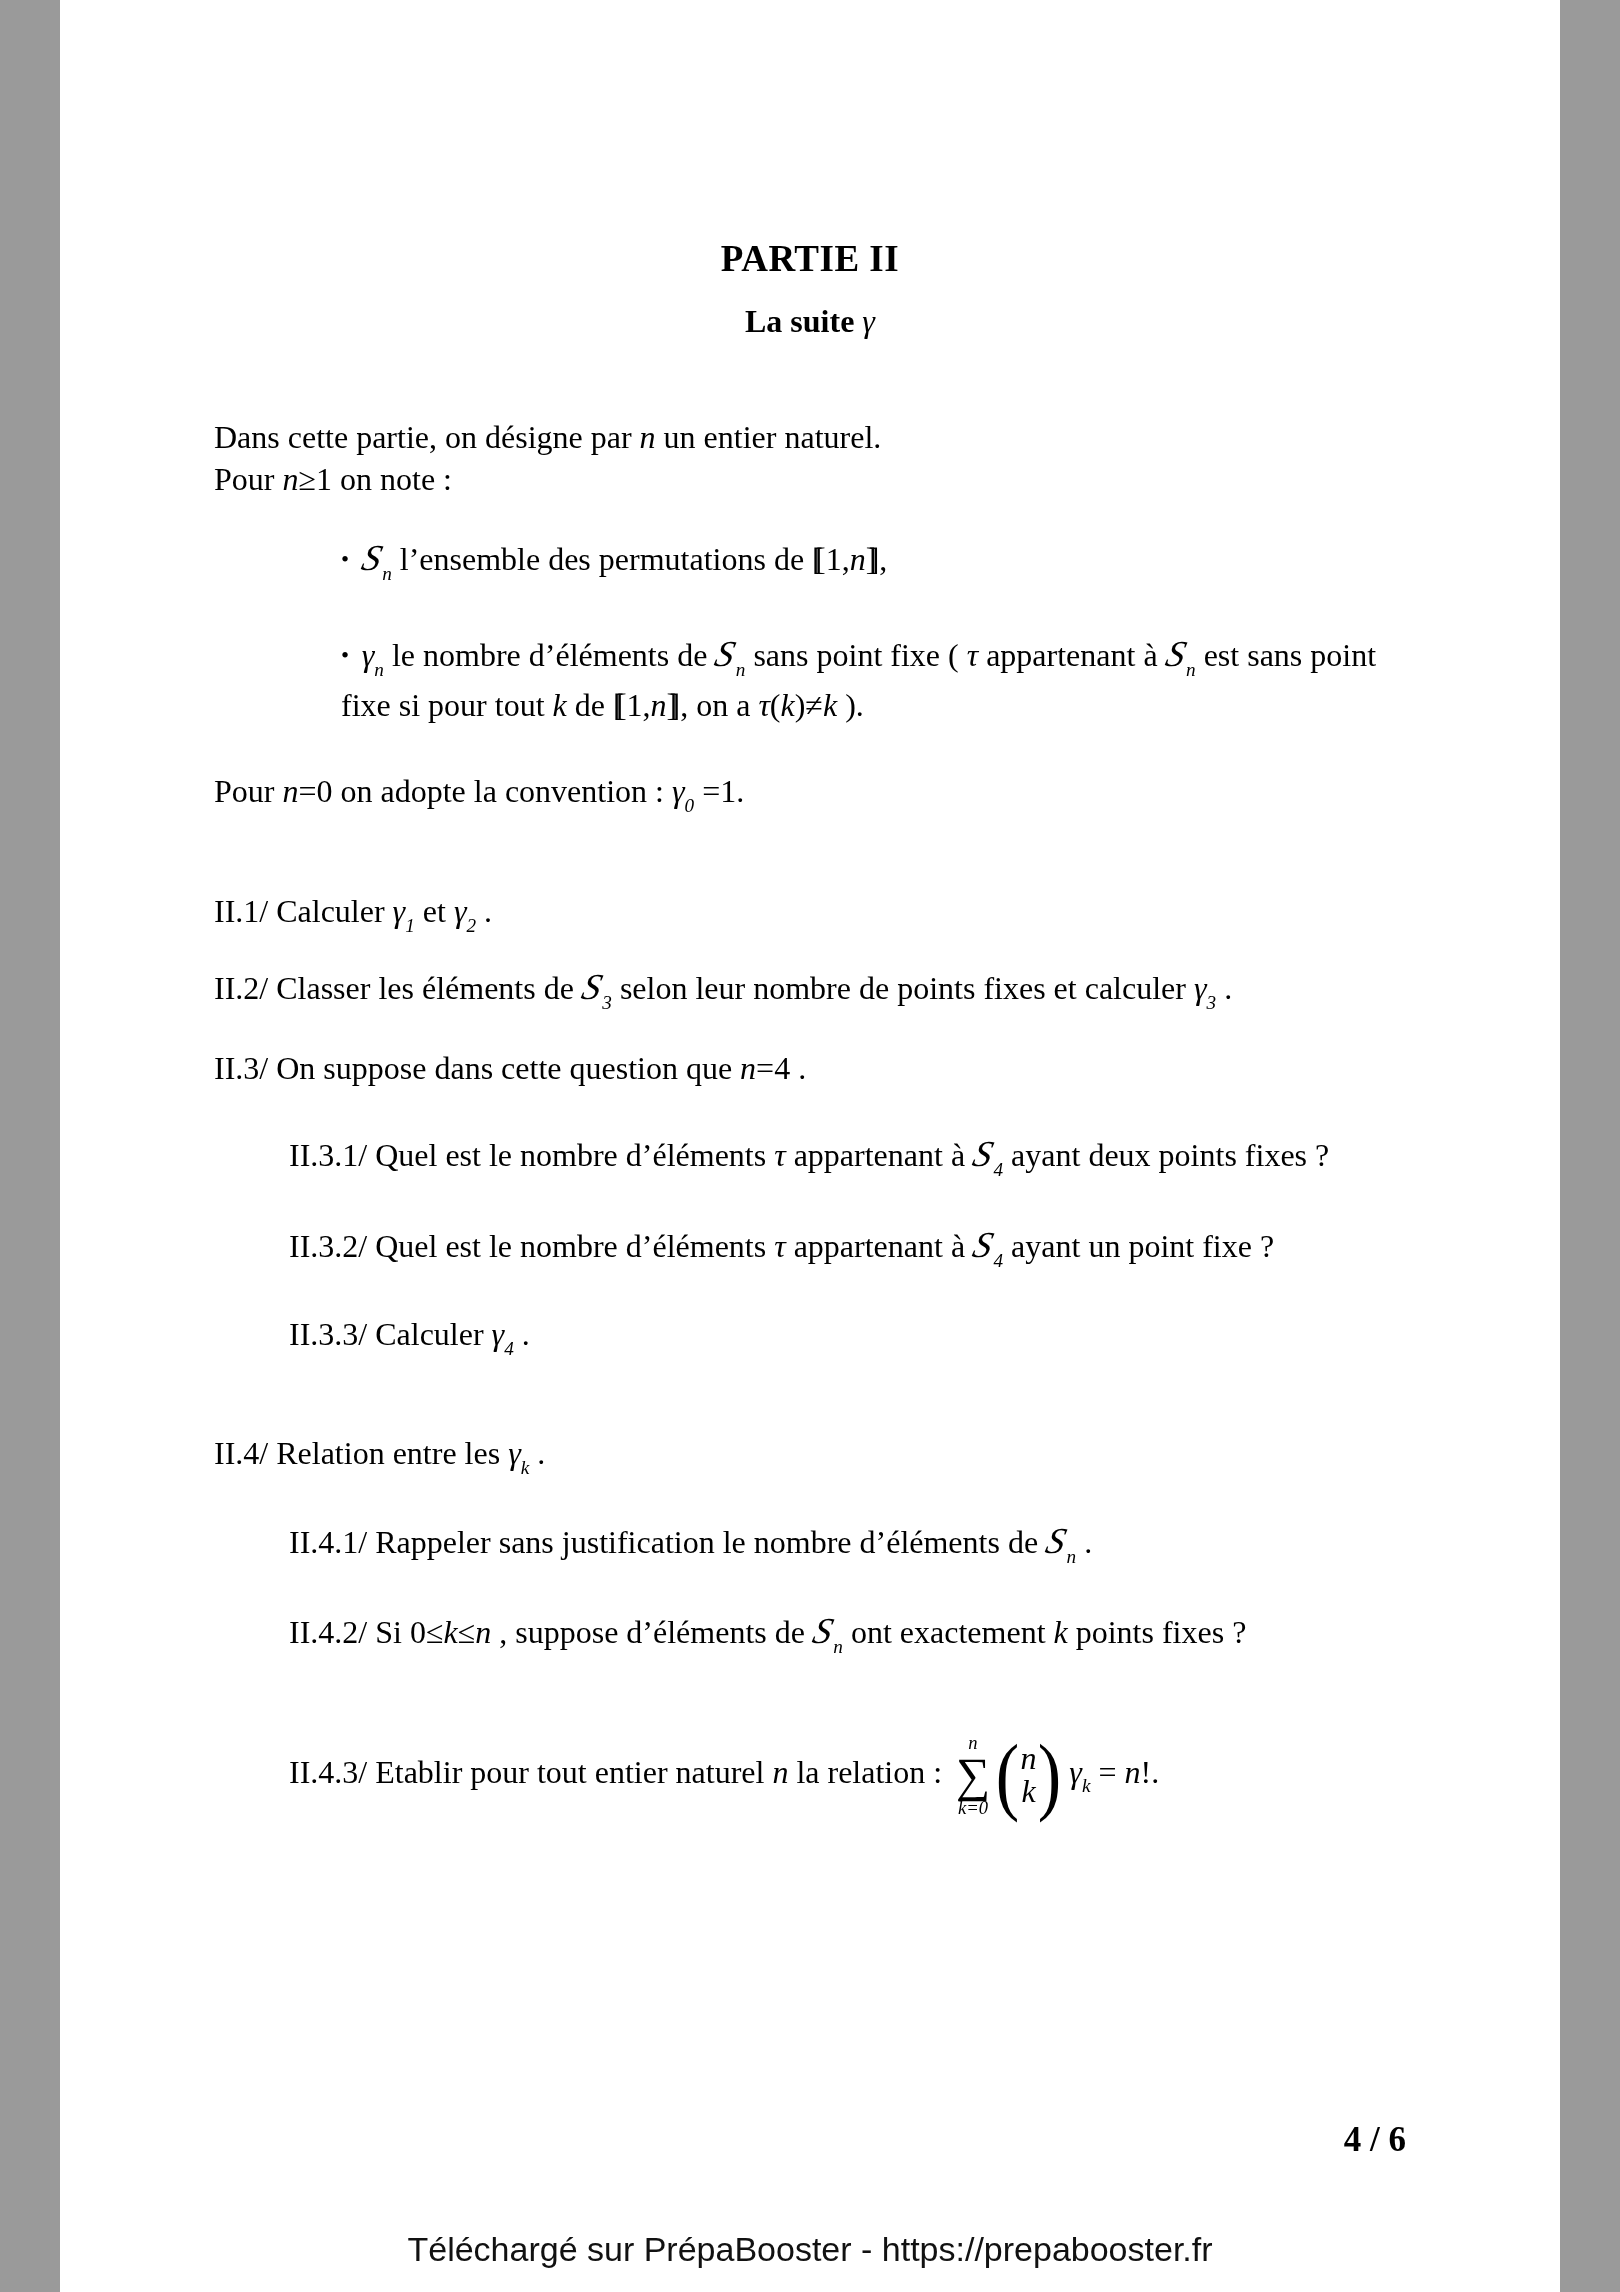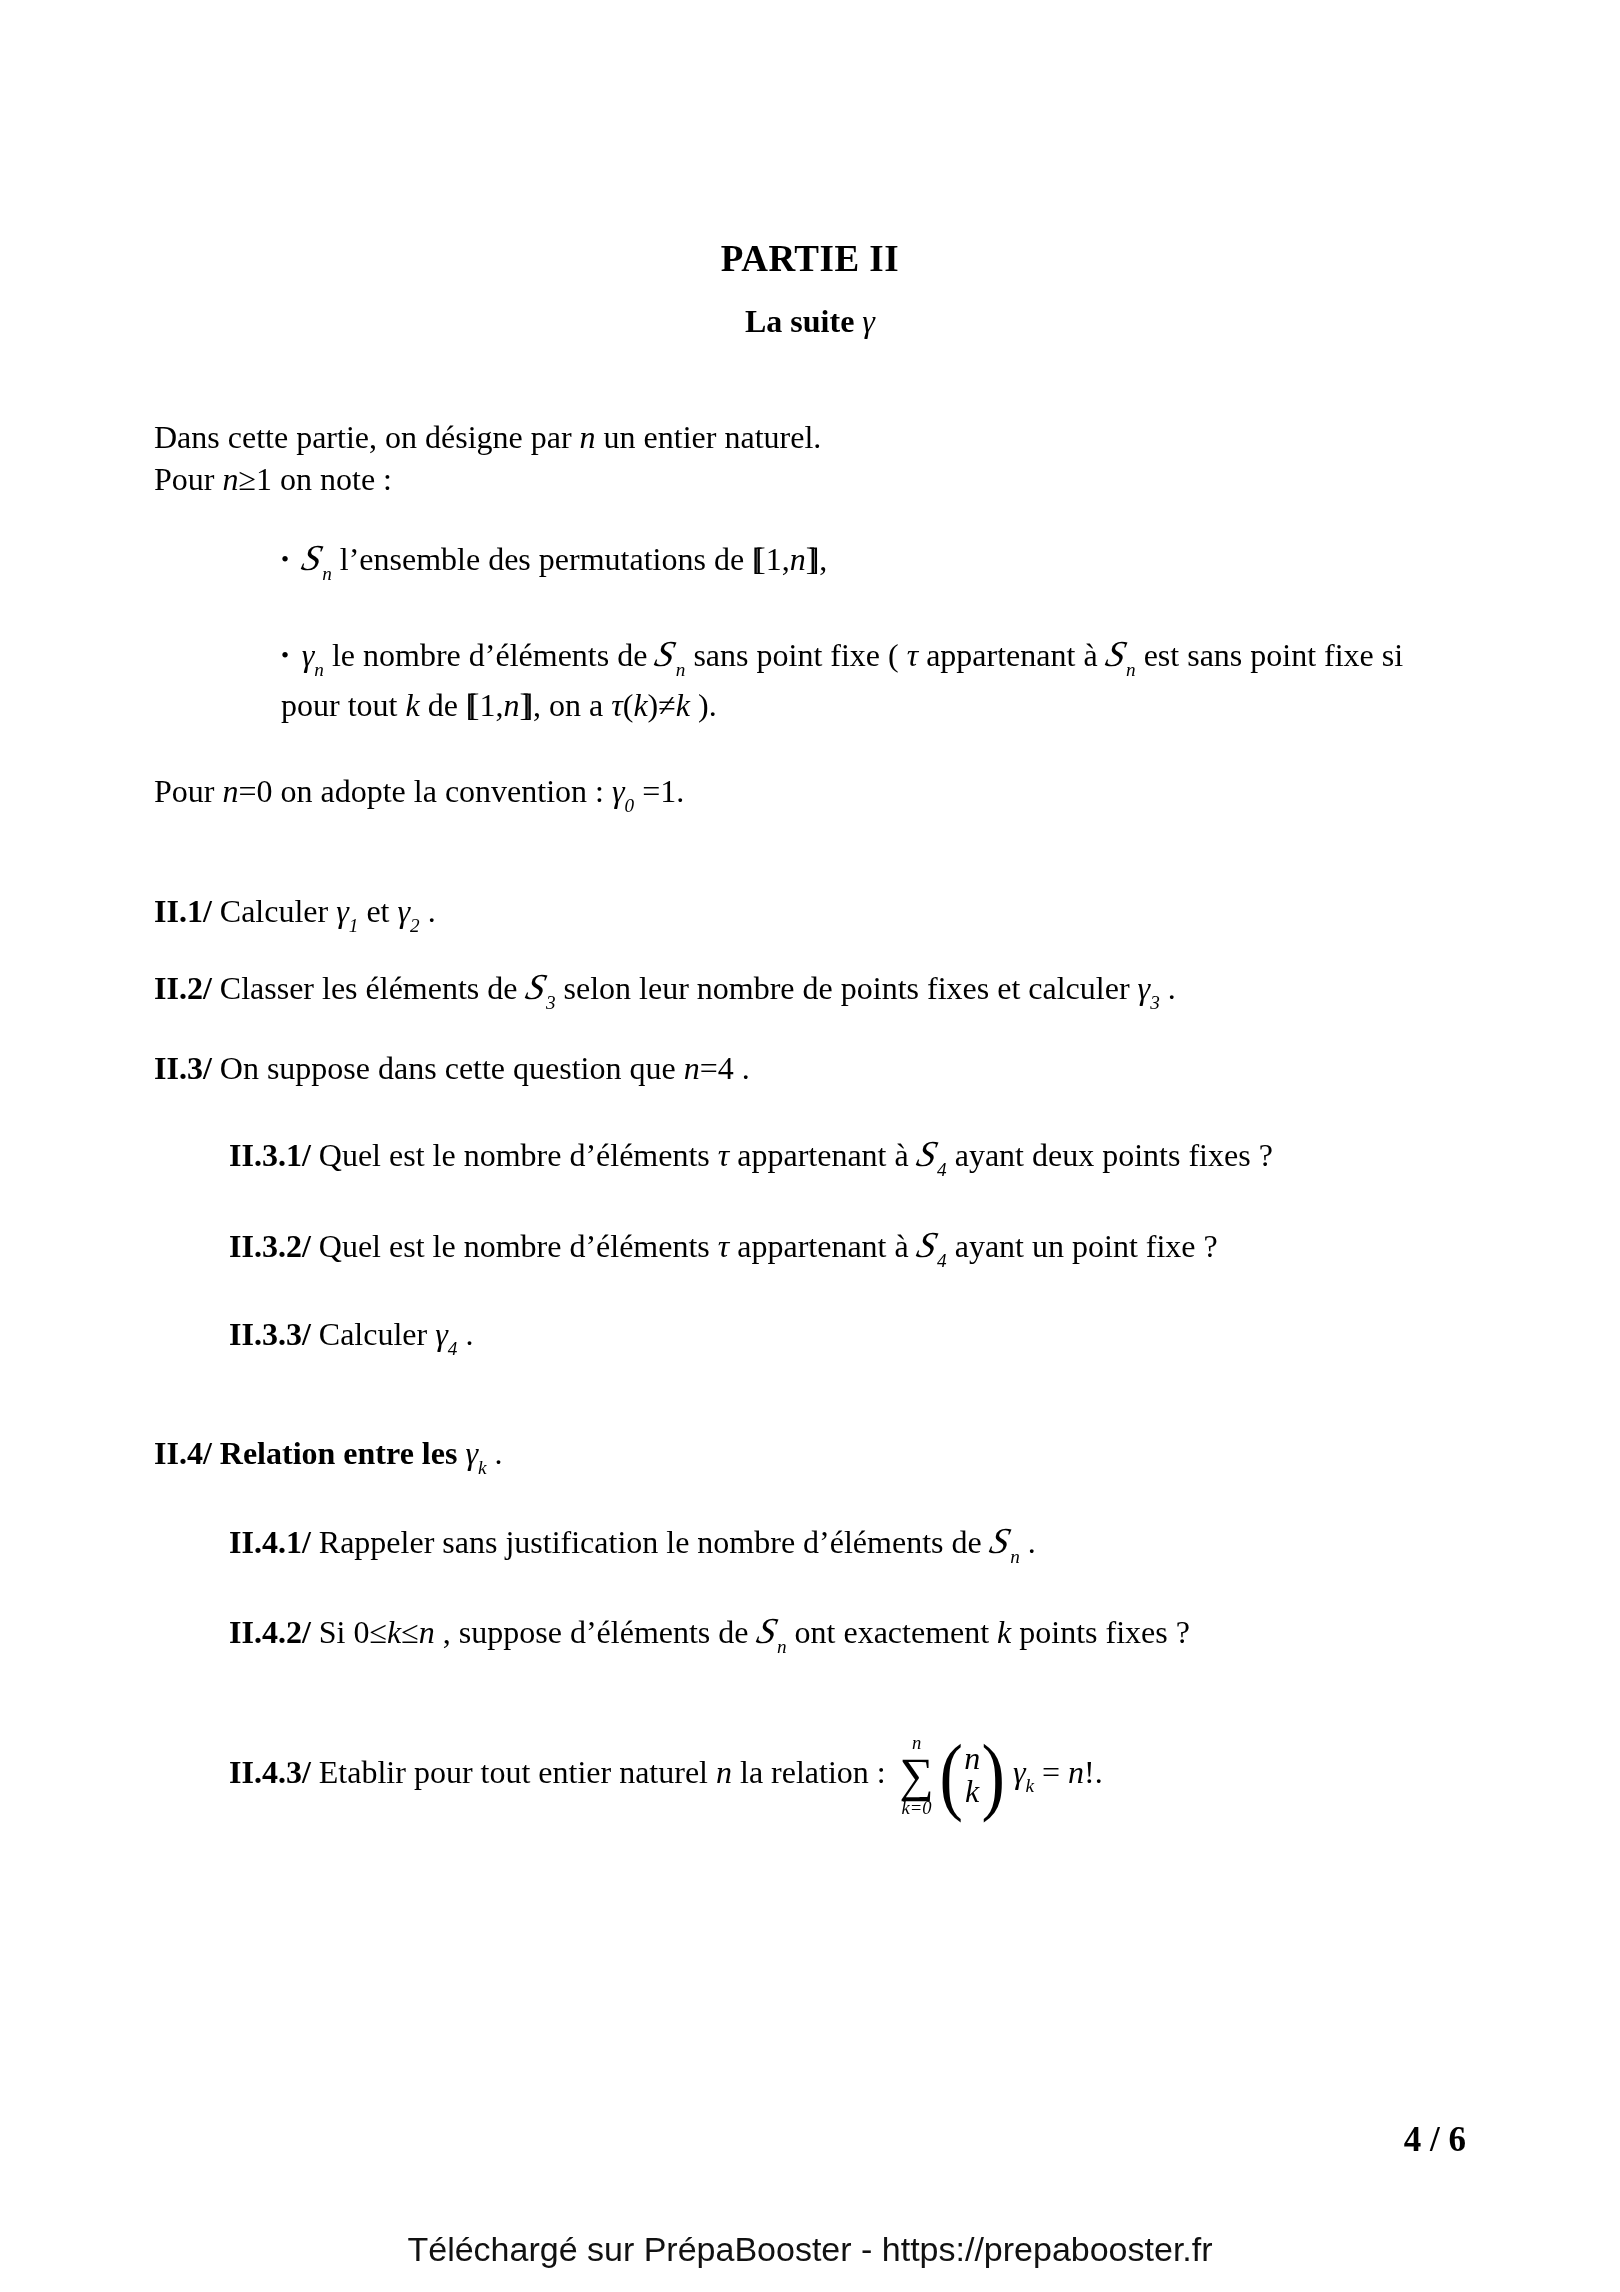--- a/index.html
+++ b/index.html
@@ -1,36 +1,36 @@
 <!DOCTYPE html>
 <html lang="fr"><head>
 <meta charset="utf-8">
 <style>
   html,body{margin:0;padding:0;background:#9a9a9a;}
   .page{
     position:relative;
-    width:1620px;height:2293px;
+    width:1500px;height:2293px;
     margin:0 auto;
     background:#ffffff;
     color:#000;
     font-family:"Liberation Serif","DejaVu Serif",serif;
     font-size:32px;
     overflow:hidden;
   }
   .abs{position:absolute;left:154px;right:154px;line-height:1.32;}
   .full{left:0;right:0;}
   .center{text-align:center;}
   .title{font-size:37px;font-weight:bold;letter-spacing:0.5px;}
   .subtitle{font-size:32px;font-weight:bold;}
   .indent-bullet{padding-left:127px;}
   .indent-sub{padding-left:75px;}
   .pageno{font-weight:bold;font-size:35px;text-align:right;}
   .footer{font-family:"Liberation Sans","DejaVu Sans",sans-serif;font-size:34px;text-align:center;color:#111;}
   
-  .b{font-weight:bold;}
+  .b{font-weight:normal;}
   .i{font-style:italic;}
   .nb{font-weight:normal;}
   .blt{margin-right:0.55em;font-size:0.72em;vertical-align:0.14em;}
   .sub{font-style:italic;font-size:0.6em;vertical-align:-0.5em;}
   .scr{font-style:italic;font-size:1.14em;display:inline-block;transform:skewX(-14deg);margin:0 0.03em;}
   .dbl{letter-spacing:-0.24em;margin-right:0.24em;}
   .bigp{display:inline-block;font-size:2.2em;transform:scaleY(1.22);vertical-align:middle;line-height:1;}
   .sum{display:inline-flex;flex-direction:column;align-items:center;vertical-align:middle;line-height:1;margin:0 0.18em;text-align:center;}
   .sum .st,.sum .sb{font-size:0.58em;font-style:italic;line-height:1.05;}
   .sum .sm{font-size:1.5em;line-height:0.95;}

